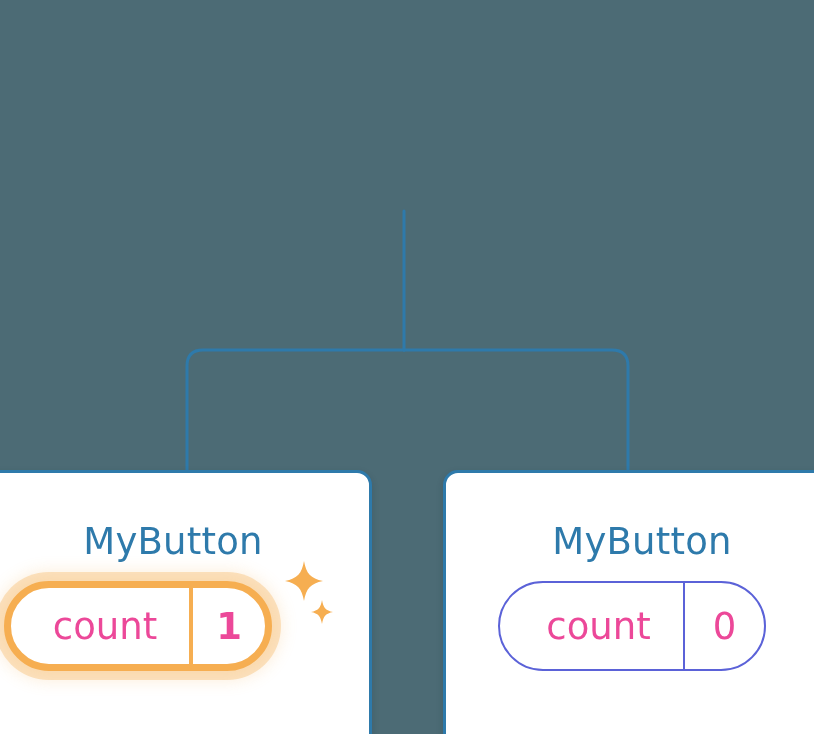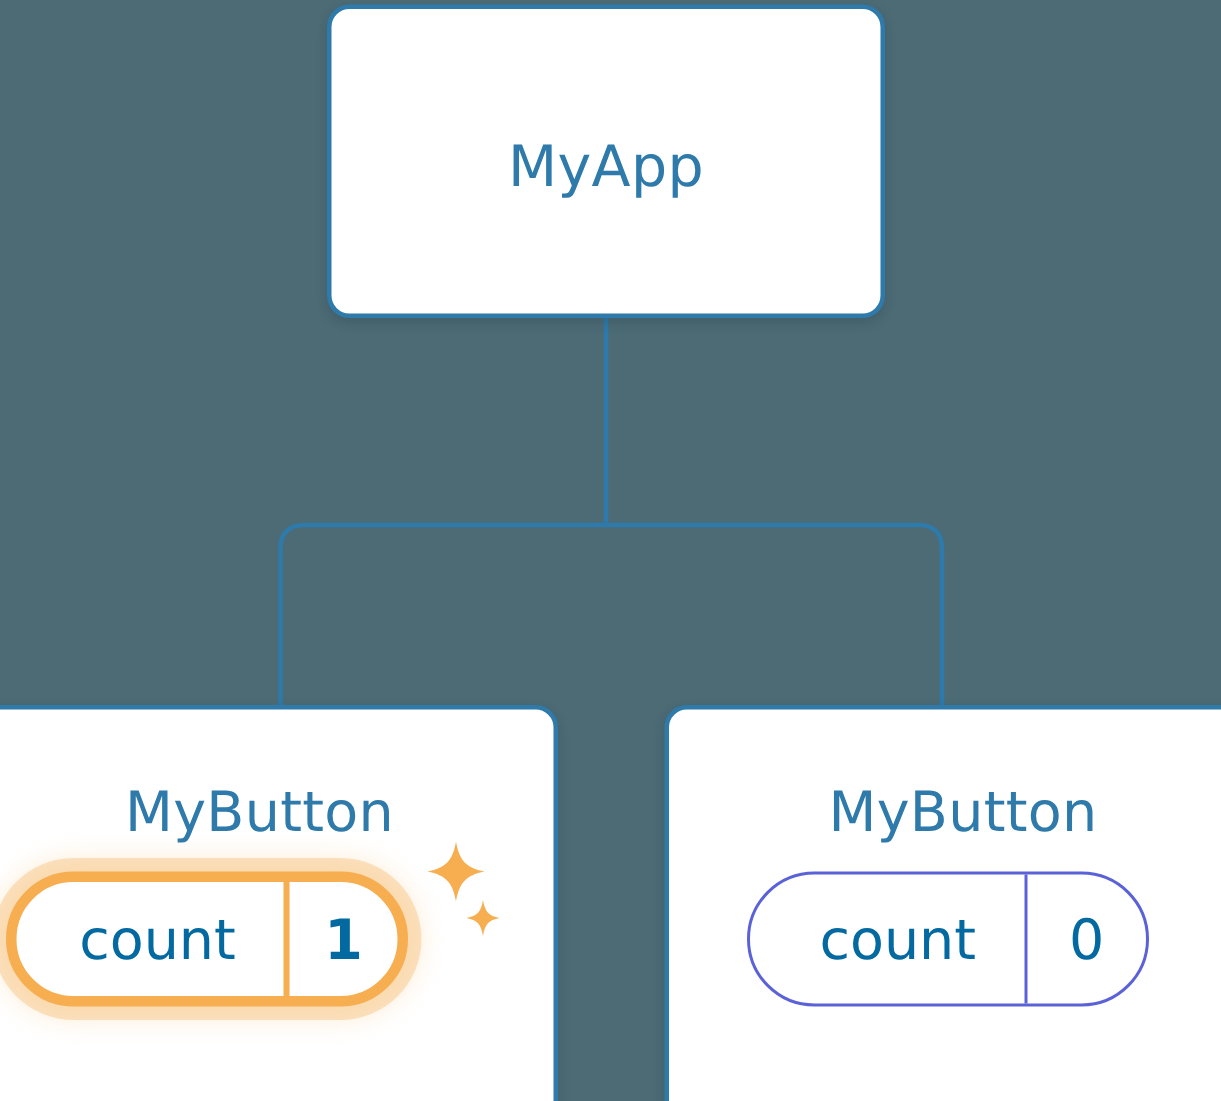--- a/index.html
+++ b/index.html
@@ -92,21 +92,21 @@
     border: 2px solid #5b62d8;
     border-radius: 999px;
     box-sizing: border-box;
     background: #ffffff;
   }
   .state-pill .pill-key,
   .state-pill .pill-val {
     display: flex;
     align-items: center;
     justify-content: center;
-    color: #0369a1;
+    color: #ec4899;
     font-size: 37px;
     line-height: 1;
   }
   .state-pill .pill-key {
     flex: 0 0 183px;
     padding-left: 14px;
     box-sizing: border-box;
   }
   .state-pill .pill-val {
     flex: 1 1 auto;
@@ -151,23 +151,20 @@
 
   <svg id="connectors" viewBox="0 0 814 734" xmlns="http://www.w3.org/2000/svg">
 
     <path d="M 404 211 L 404 350" fill="none" stroke="#2e7aab" stroke-width="3" stroke-linecap="round"></path>
 
     <path d="M 404 350 L 203 350 Q 187 350 187 366 L 187 474" fill="none" stroke="#2e7aab" stroke-width="3" stroke-linecap="round"></path>
 
     <path d="M 404 350 L 612 350 Q 628 350 628 366 L 628 474" fill="none" stroke="#2e7aab" stroke-width="3" stroke-linecap="round"></path>
   </svg>
 
-  <div class="node-card" id="node-myapp">
-    <div class="node-title">MyApp</div>
-  </div>
 
   <div class="node-card" id="node-mybutton-left">
     <div class="node-title">MyButton</div>
 
     <div class="state-pill-wrap">
       <div class="state-pill is-highlighted">
         <div class="pill-key">count</div>
         <div class="pill-val">1</div>
       </div>
     </div>

